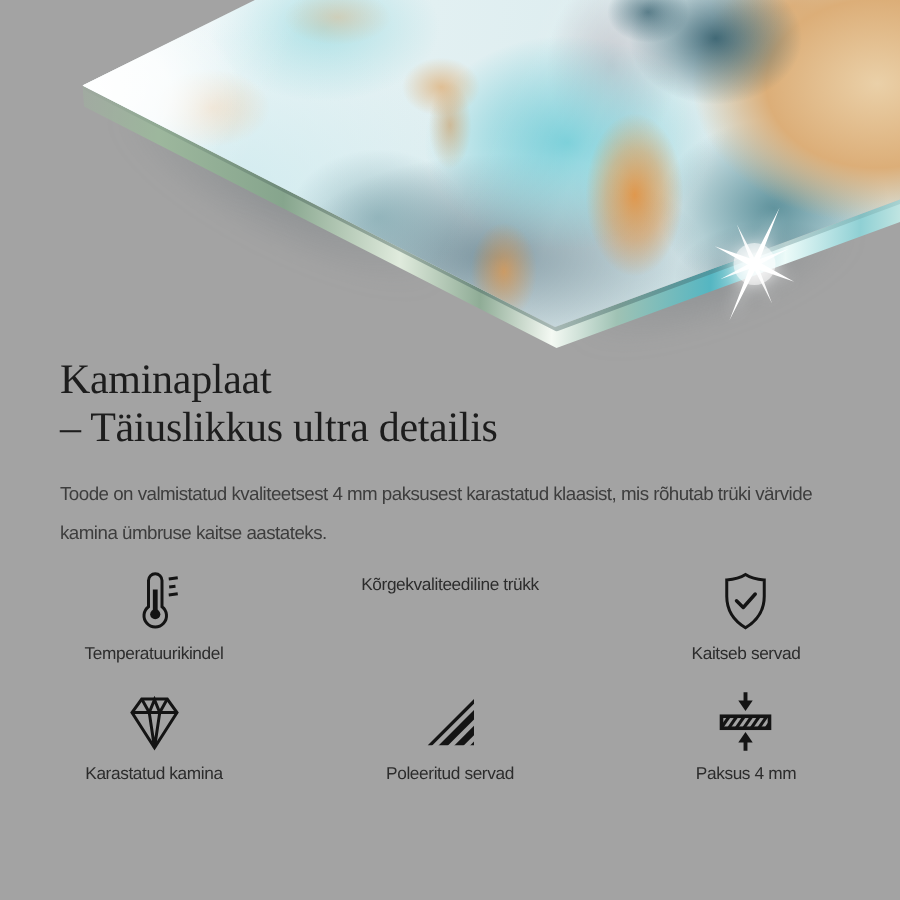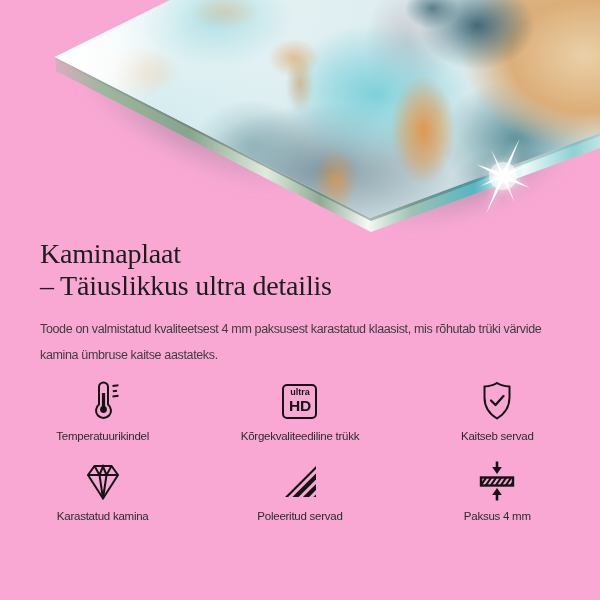--- a/index.html
+++ b/index.html
@@ -1,16 +1,16 @@
 <!DOCTYPE html>
 <html><head>
 <meta charset="utf-8">
 <style>
   html,body{margin:0;padding:0;background:#fff;}
-  .canvas{position:relative;width:600px;height:600px;background:#f9a8d4;overflow:hidden;
+  .canvas{position:relative;width:600px;height:600px;background:#a3a3a3;overflow:hidden;
           font-family:"Liberation Sans",sans-serif;}
 
   
   .hero{position:absolute;left:0;top:0;width:600px;height:232px;}
   .shadow{position:absolute;pointer-events:none;}
   .shadow-a{left:10px;top:84px;width:340px;height:115px;transform:rotate(27.5deg);
     background:radial-gradient(50% 40% at 50% 38%,rgba(104,114,120,.38),rgba(104,114,120,0) 72%);
     filter:blur(7px);}
   .shadow-b{left:355px;top:148px;width:280px;height:100px;transform:rotate(-20deg);
     background:radial-gradient(50% 38% at 45% 35%,rgba(104,114,120,.34),rgba(104,114,120,0) 72%);
@@ -113,26 +113,20 @@
             <circle cx="22.5" cy="30.5" r="3.4" fill="#141414" stroke="none"></circle>
             <line x1="31.5" y1="7" x2="37.5" y2="6.2"></line>
             <line x1="31.8" y1="12.3" x2="36" y2="11.8"></line>
             <line x1="31.5" y1="17.6" x2="37.5" y2="16.8"></line>
           </svg>
         </div>
         <div class="feature-label">Temperatuurikindel</div>
       </div>
 
       <div class="feature">
-        <div class="icon-box">
-          <div class="uhd">
-            <span class="uhd-top">ultra</span>
-            <span class="uhd-bottom">HD</span>
-          </div>
-        </div>
         <div class="feature-label">Kõrgekvaliteediline trükk</div>
       </div>
 
       <div class="feature">
         <div class="icon-box">
           <svg class="ico" viewBox="0 0 44 44" width="44" height="44">
             <path d="M22 4 C25 6 29.5 7.3 34.5 7.6 V18.5 C34.5 28 29.5 35 22 39.5 C14.5 35 9.5 28 9.5 18.5 V7.6 C14.5 7.3 19 6 22 4 Z"></path>
             <path d="M16 21.5 l4.5 4.5 l8 -9" stroke-width="2.3" stroke-linecap="round" stroke-linejoin="round"></path>
           </svg>
         </div>

